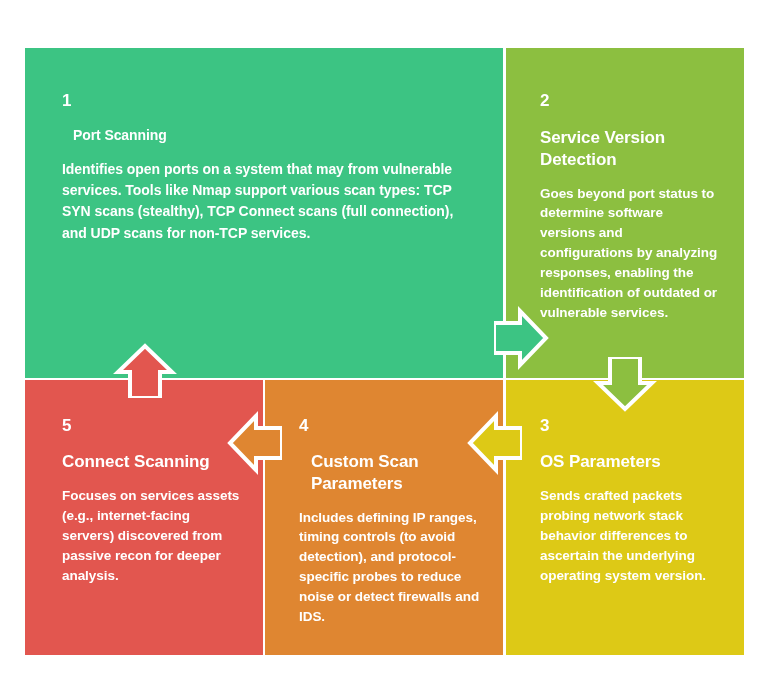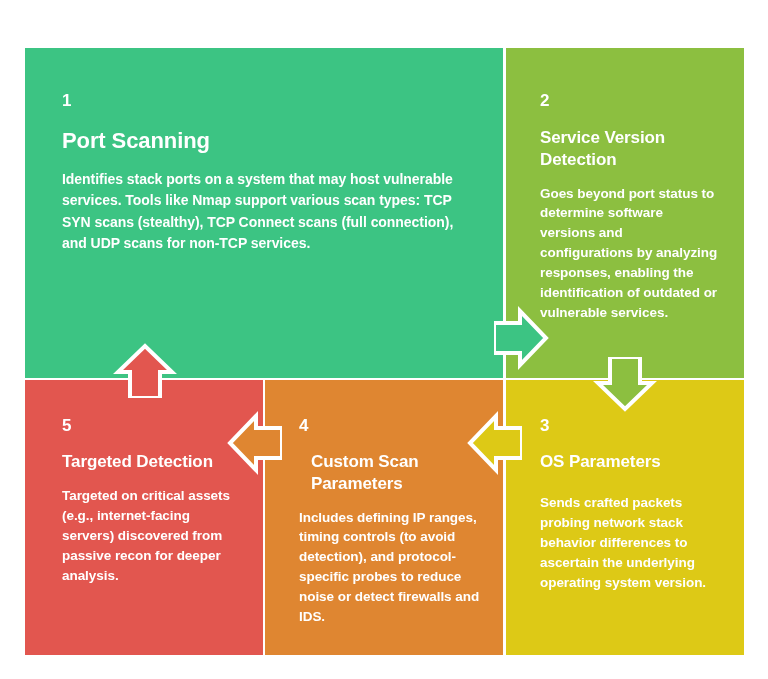--- a/index.html
+++ b/index.html
@@ -46,42 +46,42 @@
     letter-spacing: -0.05px;
   }
 
   
   #panel-1 {
     left: 25px;  top: 48px;
     width: 478px; height: 330px;
     background: #3cc483;
   }
   #panel-1 .num   { margin: 44px 0 0 37px; }
-  #panel-1 .title { margin: 18px 0 0 37px; font-size: 22px; }
+  #panel-1 .title { margin: 18px 0 0 48px; font-size: 14px; }
   #panel-1 .body  { margin: 14px 30px 0 37px; font-size: 14px; line-height: 1.52; }
 
   
   #panel-2 {
     left: 506px; top: 48px;
     width: 238px; height: 330px;
     background: #8cbf40;
   }
   #panel-2 .num   { margin: 44px 0 0 34px; }
   #panel-2 .title { margin: 18px 26px 0 34px; }
   #panel-2 .body  { margin: 13px 26px 0 34px; }
 
   
   #panel-3 {
     left: 506px; top: 380px;
     width: 238px; height: 275px;
     background: #ddc916;
   }
   #panel-3 .num   { margin: 37px 0 0 34px; }
   #panel-3 .title { margin: 17px 22px 0 34px; }
-  #panel-3 .body  { margin: 20px 22px 0 34px; }
+  #panel-3 .body  { margin: 13px 22px 0 34px; }
 
   
   #panel-4 {
     left: 265px; top: 380px;
     width: 238px; height: 275px;
     background: #df8631;
   }
   #panel-4 .num   { margin: 37px 0 0 34px; }
   #panel-4 .title { margin: 17px 22px 0 46px; }
   #panel-4 .body  { margin: 13px 22px 17px 34px; }
@@ -115,21 +115,21 @@
   #arrow-5-1 { left: 112px; top: 342px; }
 </style>
 </head>
 <body style="background: rgb(255, 255, 255);">
 
 <div id="diagram-root">
 
   <div class="panel" id="panel-1" style="background: rgb(60, 196, 131);">
     <div class="num">1</div>
     <div class="title">Port Scanning</div>
-    <div class="body">Identifies stack ports on a system that may host vulnerable services. Tools like Nmap support various scan types: TCP SYN scans (stealthy), TCP Connect scans (full connection), and UDP scans for non-TCP services.</div>
+    <div class="body">Identifies open ports on a system that may from vulnerable services. Tools like Nmap support various scan types: TCP SYN scans (stealthy), TCP Connect scans (full connection), and UDP scans for non-TCP services.</div>
   </div>
 
   <div class="panel" id="panel-2" style="background: rgb(140, 191, 64);">
     <div class="num">2</div>
     <div class="title">Service Version Detection</div>
     <div class="body">Goes beyond port status to determine software versions and configurations by analyzing responses, enabling the identification of outdated or vulnerable services.</div>
   </div>
 
   <div class="panel" id="panel-3" style="background: rgb(221, 201, 22);">
     <div class="num">3</div>
@@ -138,22 +138,22 @@
   </div>
 
   <div class="panel" id="panel-4" style="background: rgb(223, 134, 49);">
     <div class="num">4</div>
     <div class="title">Custom Scan Parameters</div>
     <div class="body">Includes defining IP ranges, timing controls (to avoid detection), and protocol-specific probes to reduce noise or detect firewalls and IDS.</div>
   </div>
 
   <div class="panel" id="panel-5" style="background: rgb(226, 86, 79);">
     <div class="num">5</div>
-    <div class="title">Targeted Detection</div>
-    <div class="body">Targeted on critical assets (e.g., internet-facing servers) discovered from passive recon for deeper analysis.</div>
+    <div class="title">Connect Scanning</div>
+    <div class="body">Focuses on services assets (e.g., internet-facing servers) discovered from passive recon for deeper analysis.</div>
   </div>
 
   <div class="arrow" id="arrow-1-2">
     <svg width="56" height="66" viewBox="0 0 56 66">
       <path d="M 0 18 L 26 18 L 26 6 L 52 33 L 26 60 L 26 48 L 0 48 Z" fill="#3cc483" stroke="#ffffff" stroke-width="4" stroke-linejoin="miter"></path>
     </svg>
   </div>
 
   <div class="arrow" id="arrow-2-3">
     <svg width="66" height="56" viewBox="0 0 66 56">

